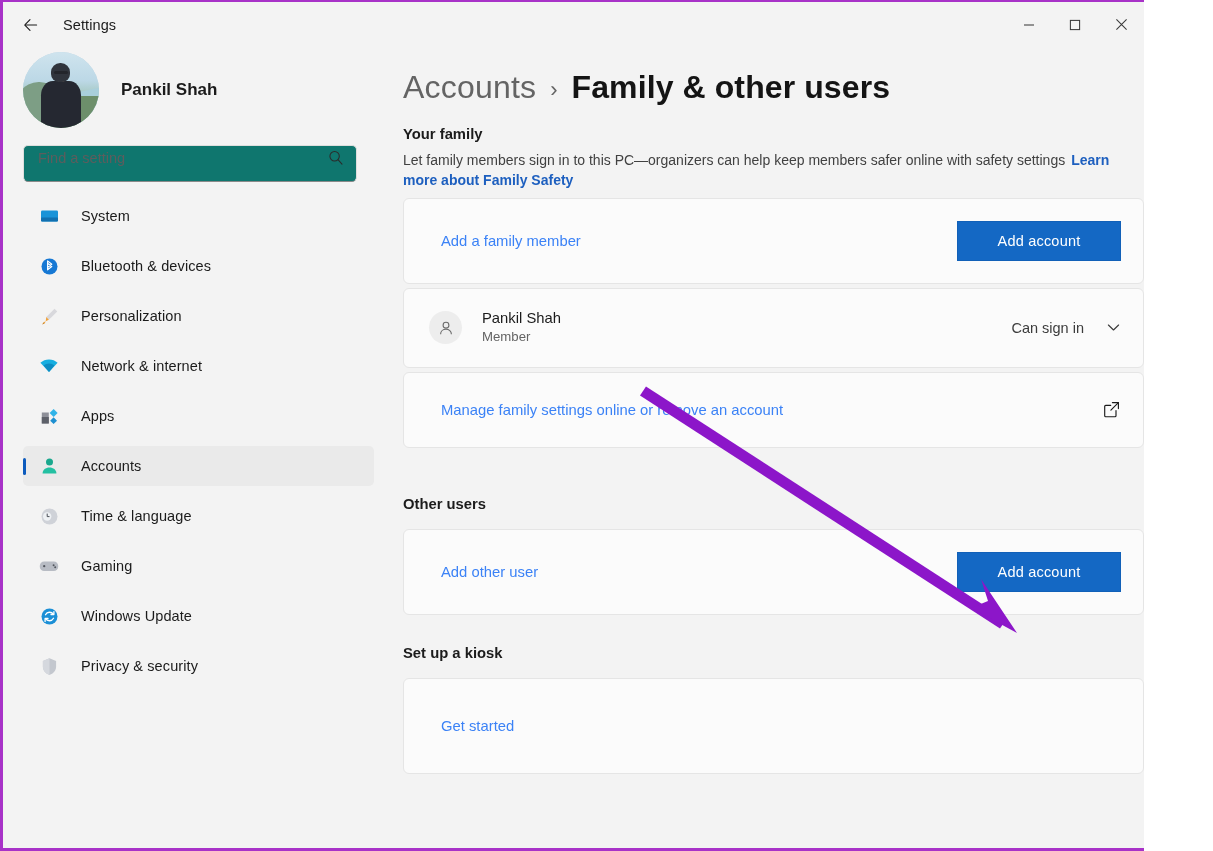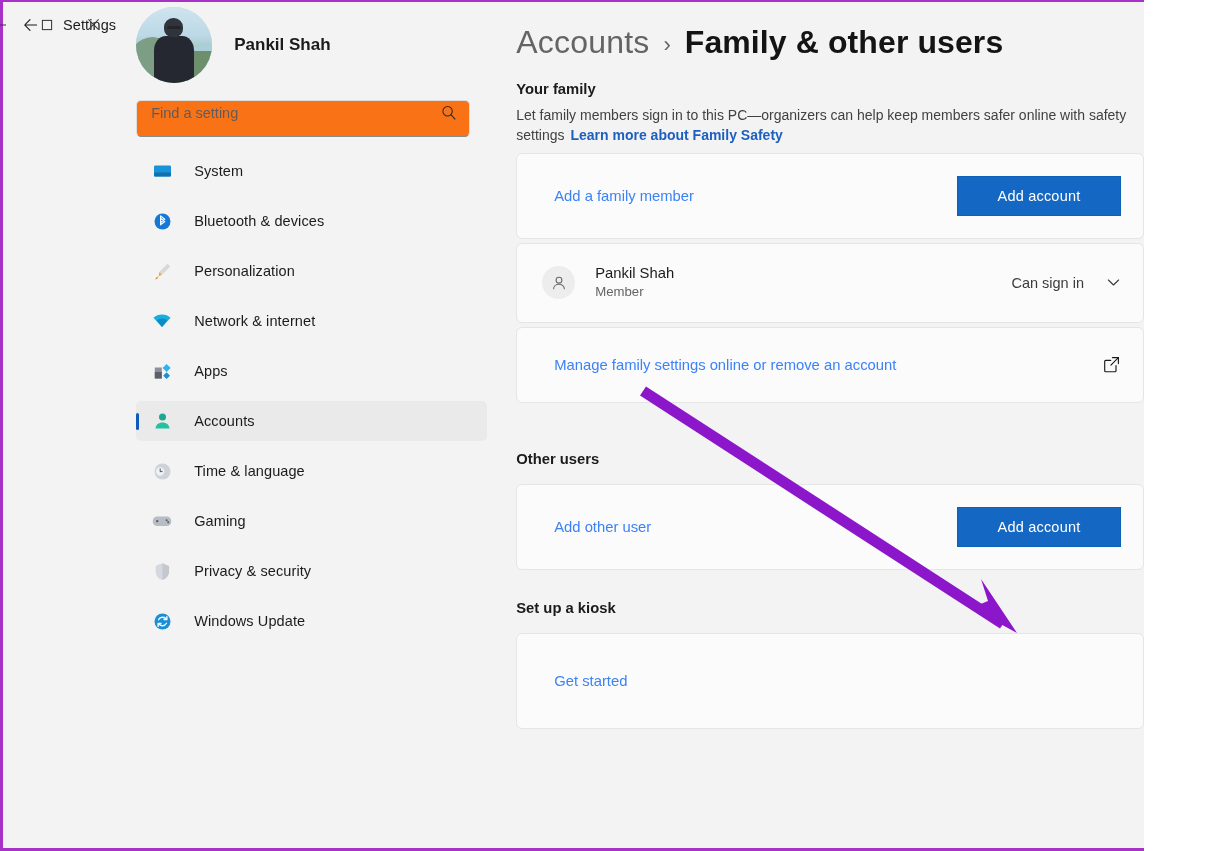--- a/index.html
+++ b/index.html
@@ -11,21 +11,21 @@
   }
   #app {
     position: relative;
     width: 1144px; height: 851px;
     background: #f3f3f3;
     border-left: 3px solid #a832c8;
     border-top: 2px solid #a832c8;
     border-bottom: 3px solid #a832c8;
     border-right: 0;
     display: flex;
-    flex-direction: row;
+    flex-direction: column;
   }
 
   
   .titlebar {
     height: 45px;
     flex: 0 0 45px;
     display: flex;
     align-items: center;
     background: #f3f3f3;
     position: relative;
@@ -139,21 +139,21 @@
     font-size: 17px;
     font-weight: bold;
     color: #1b1b1b;
     margin-left: 22px;
   }
 
   .search-wrap {
     margin: 12px 0 14px 4px;
     width: 334px;
     height: 37px;
-    background: #f97316;
+    background: #0f766e;
     border: 1px solid #dededd;
     border-bottom: 1px solid #8a8a8a;
     border-radius: 5px;
     display: flex;
     align-items: center;
     padding: 0 11px 12px 14px;
     justify-content: flex-end;
   }
   .search-wrap input {
     flex: 1;
@@ -456,36 +456,36 @@
               <circle cx="17.2" cy="12.3" r="1.0" fill="#52565e"></circle>
             </svg>
           </span>
           <span class="nav-label">Gaming</span>
         </div>
 
 
         <div class="nav-item">
           <span class="nav-ico">
             <svg width="21" height="21" viewBox="0 0 21 21">
-              <path d="M10.5 2.2 3.9 4.9v5.6c0 4.1 2.8 7.2 6.6 8.4 3.8-1.2 6.6-4.3 6.6-8.4V4.9z" fill="#c3c7ce"></path>
-              <path d="M10.5 2.2 3.9 4.9v5.6c0 4.1 2.8 7.2 6.6 8.4z" fill="#d5d8de"></path>
-            </svg>
-          </span>
-          <span class="nav-label">Privacy &amp; security</span>
-        </div>
-
-        <div class="nav-item">
-          <span class="nav-ico">
-            <svg width="21" height="21" viewBox="0 0 21 21">
               <circle cx="10.5" cy="10.5" r="8" fill="#1b8fd6"></circle>
               <path d="M14.4 8.3a4.6 4.6 0 0 0-7.9.4M6.6 12.7a4.6 4.6 0 0 0 7.9-.4" fill="none" stroke="#fff" stroke-width="1.3" stroke-linecap="round"></path>
               <path d="M14.9 5.6v2.9h-2.9M6.1 15.4v-2.9h2.9" fill="none" stroke="#fff" stroke-width="1.3" stroke-linecap="round" stroke-linejoin="round"></path>
             </svg>
           </span>
           <span class="nav-label">Windows Update</span>
+        </div>
+
+        <div class="nav-item">
+          <span class="nav-ico">
+            <svg width="21" height="21" viewBox="0 0 21 21">
+              <path d="M10.5 2.2 3.9 4.9v5.6c0 4.1 2.8 7.2 6.6 8.4 3.8-1.2 6.6-4.3 6.6-8.4V4.9z" fill="#c3c7ce"></path>
+              <path d="M10.5 2.2 3.9 4.9v5.6c0 4.1 2.8 7.2 6.6 8.4z" fill="#d5d8de"></path>
+            </svg>
+          </span>
+          <span class="nav-label">Privacy &amp; security</span>
         </div>
 
       </div>
     </div>
 
     <div class="main">
 
       <div class="breadcrumb">
         <span class="crumb-parent">Accounts</span>
         <span class="crumb-sep">›</span>

